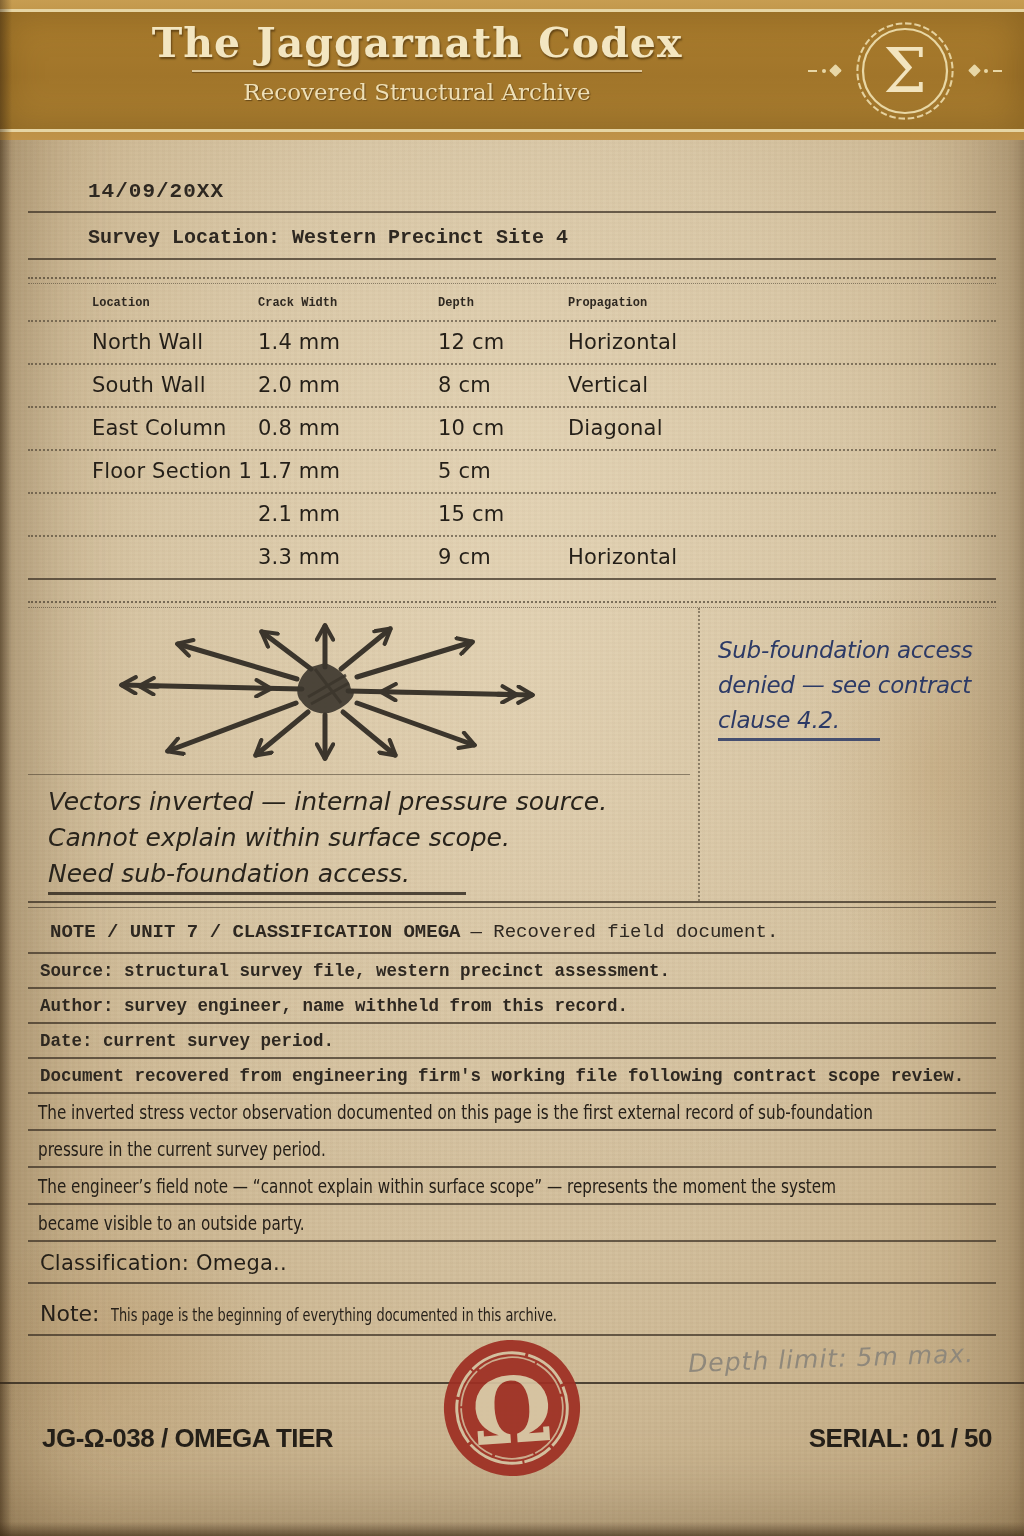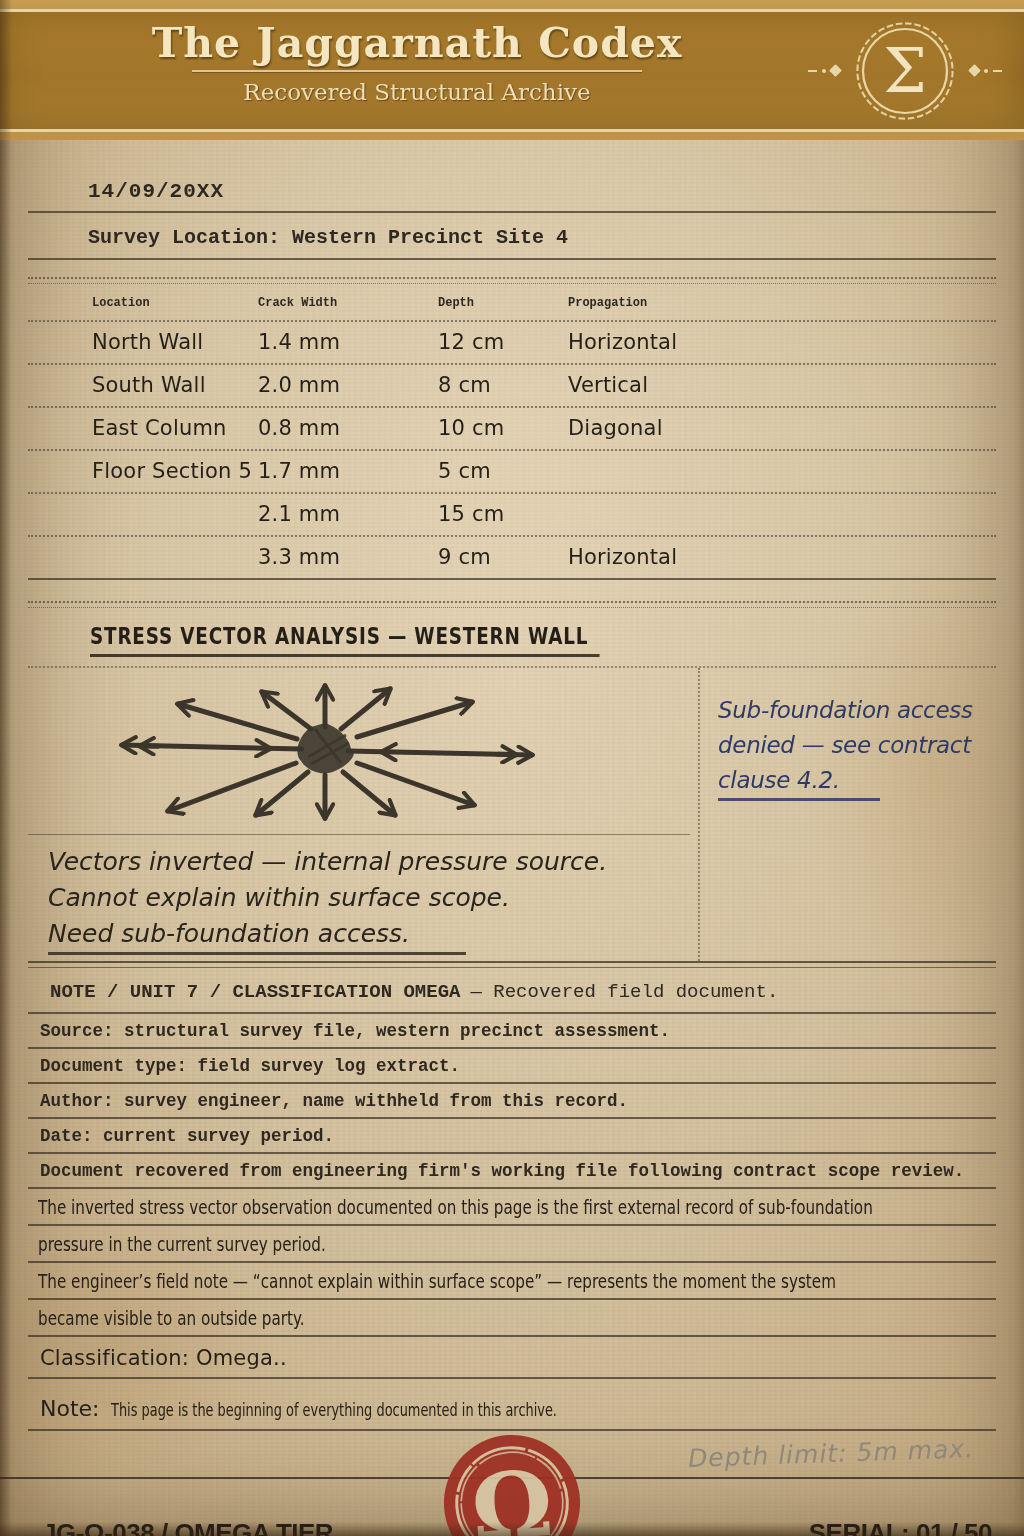--- a/index.html
+++ b/index.html
@@ -168,43 +168,40 @@
         <span class="tcell">8 cm</span>
         <span class="tcell">Vertical</span>
       </div>
       <div class="trow tbody-row hand u-dotted">
         <span class="tcell">East Column</span>
         <span class="tcell">0.8 mm</span>
         <span class="tcell">10 cm</span>
         <span class="tcell">Diagonal</span>
       </div>
       <div class="trow tbody-row hand u-dotted">
-        <span class="tcell">Floor Section 5</span>
+        <span class="tcell">Floor Section 1</span>
         <span class="tcell">1.7 mm</span>
         <span class="tcell">5 cm</span>
       </div>
       <div class="trow tbody-row hand u-dotted">
         <span class="tcell"></span>
         <span class="tcell">2.1 mm</span>
         <span class="tcell">15 cm</span>
       </div>
       <div class="trow tbody-row hand u-solid">
         <span class="tcell"></span>
         <span class="tcell">3.3 mm</span>
         <span class="tcell">9 cm</span>
         <span class="tcell">Horizontal</span>
       </div>
     </div>
 
     <div class="rule-double-dotted sep-mid"></div>
 
     <section>
-      <div class="stress-headwrap">
-        <h2 class="stress-heading hand">STRESS VECTOR ANALYSIS — WESTERN WALL</h2>
-      </div>
       <div class="stress-body">
         <div class="stress-left">
           <svg class="sketch" width="620" height="160" viewBox="0 0 620 160">
             <defs>
               <marker id="ah" viewBox="0 0 22 22" refX="18" refY="11" markerWidth="20" markerHeight="20" markerUnits="userSpaceOnUse" orient="auto-start-reverse">
                 <path d="M3 2 L19 11 L3 20" fill="none" stroke="#3b352c" stroke-width="4.5" stroke-linecap="round" stroke-linejoin="round"></path>
               </marker>
             </defs>
             <g stroke="#3b352c" stroke-width="5" stroke-linecap="round" fill="none">
               <line x1="285" y1="55" x2="285" y2="14" marker-end="url(#ah)"></line>
@@ -246,21 +243,20 @@
       </div>
     </section>
 
     <div class="rule-double"></div>
 
     <section>
       <div class="note-heading tw u-solid">
         <span>NOTE / UNIT 7 / CLASSIFICATION OMEGA</span><span class="rest">— Recovered field document.</span>
       </div>
       <div class="meta-line tw u-solid">Source: structural survey file, western precinct assessment.</div>
-      <div class="meta-line tw u-solid">Document type: field survey log extract.</div>
       <div class="meta-line tw u-solid">Author: survey engineer, name withheld from this record.</div>
       <div class="meta-line tw u-solid">Date: current survey period.</div>
       <div class="meta-line tw u-solid">Document recovered from engineering firm's working file following contract scope review.</div>
 
       <div class="para-line u-solid">
         <span class="cond">The inverted stress vector observation documented on this page is the first external record of sub-foundation</span>
       </div>
       <div class="para-line u-solid">
         <span class="cond">pressure in the current survey period.</span>
       </div>

